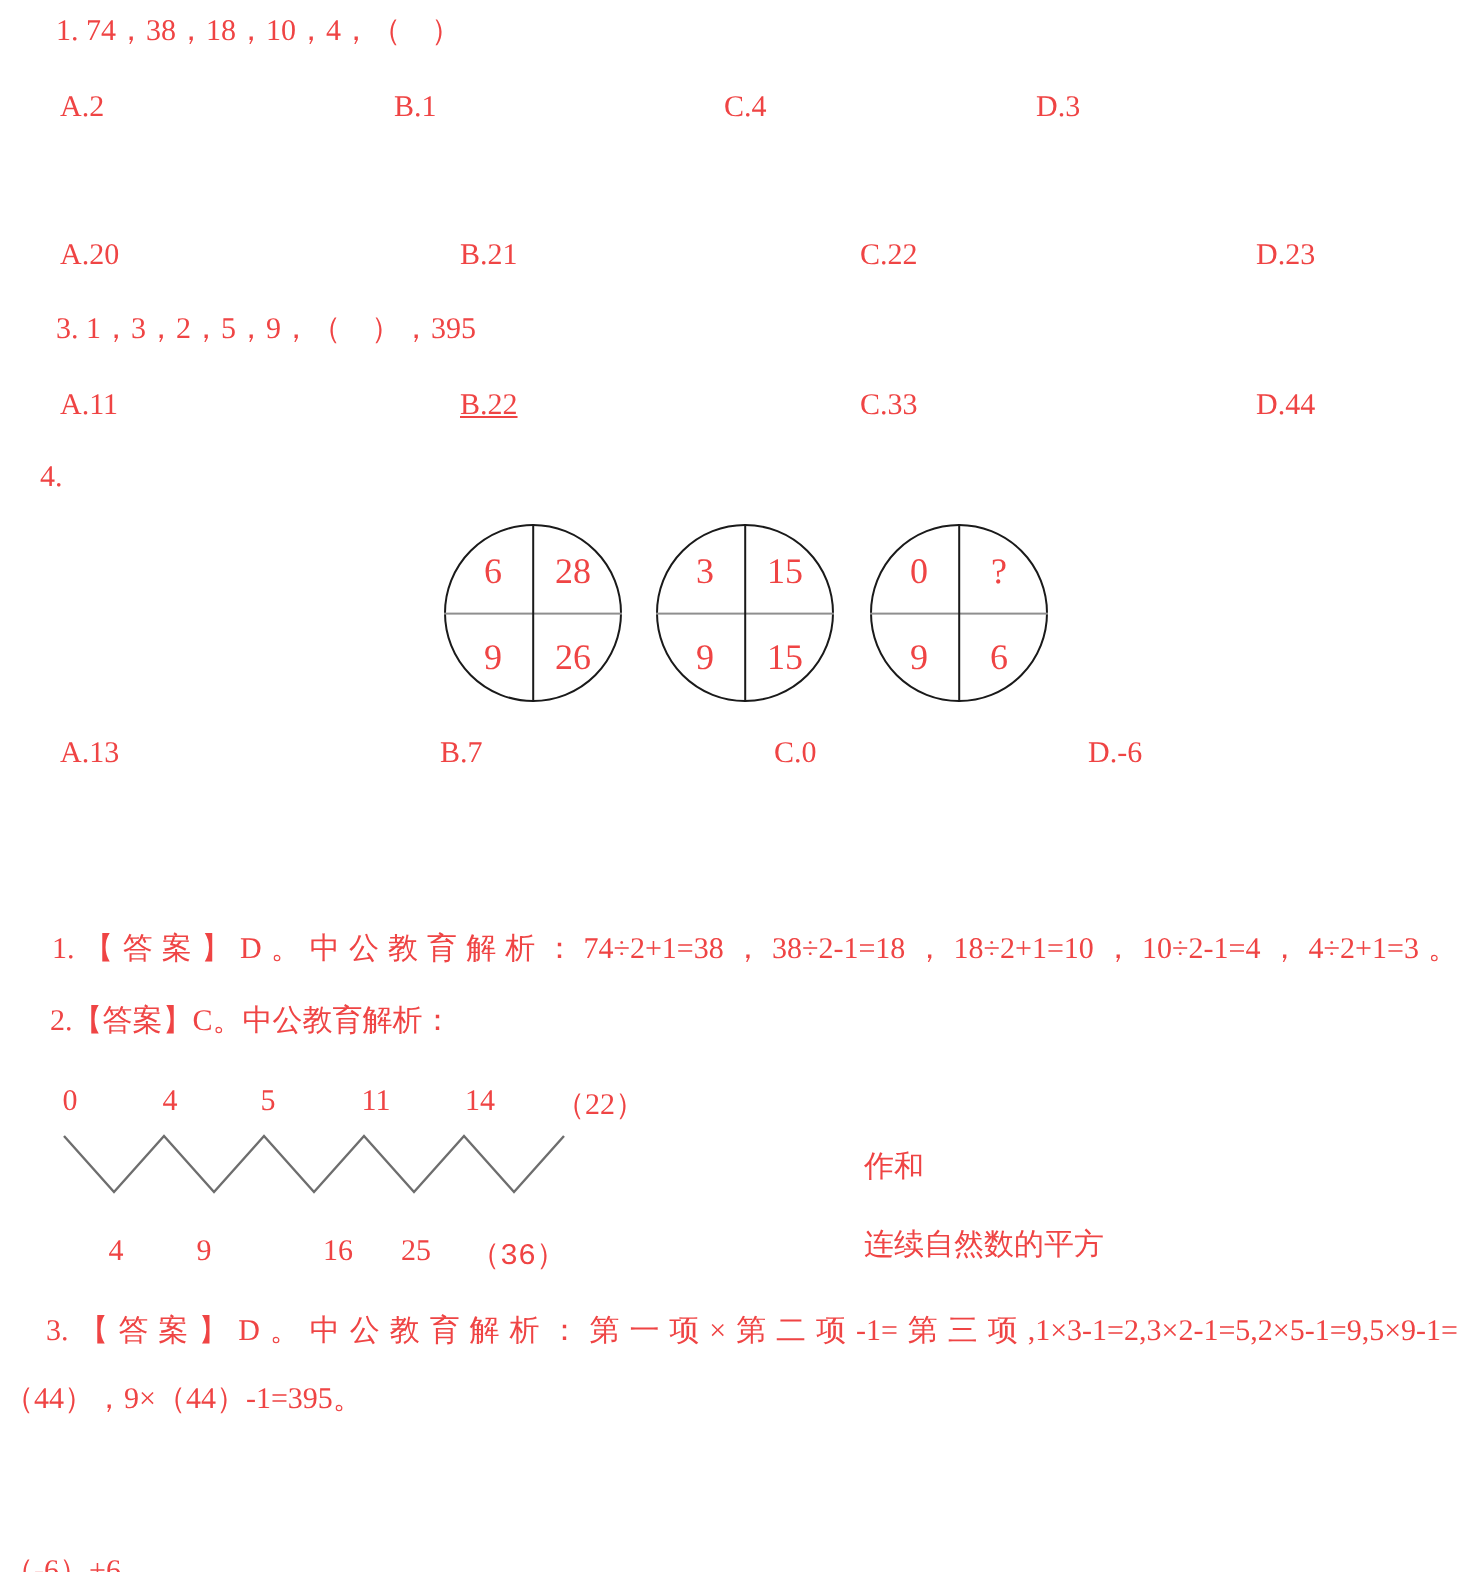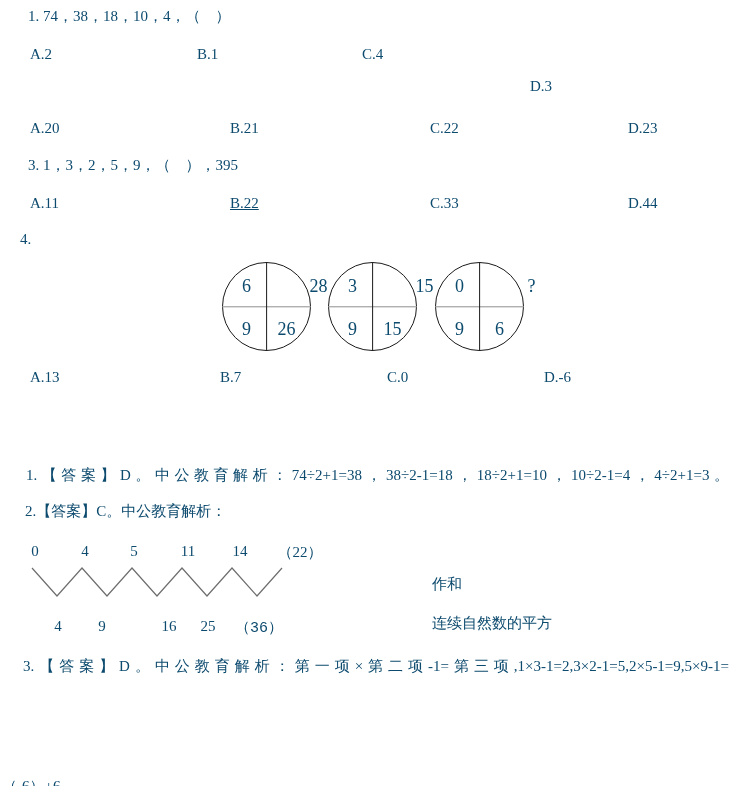--- a/index.html
+++ b/index.html
@@ -1,21 +1,21 @@
 <!DOCTYPE html>
 <html><head>
 <meta charset="utf-8">
 <style>
   html, body { margin: 0; padding: 0; background: #ffffff; }
   #page {
     position: relative;
     width: 731px;
     height: 786px;
     background: #ffffff;
-    color: #0c4a6e;
+    color: #ef4444;
     font-family: "Liberation Serif", "DejaVu Serif", serif;
     font-size: 15px;
     overflow: hidden;
   }
   .abs { position: absolute; white-space: nowrap; line-height: 1.15; }
   .stretch {
     position: absolute;
     left: 0;
     width: 729px;
     white-space: normal;
@@ -58,36 +58,36 @@
     background: #8f8f8f;
     transform: translateY(-50%);
   }
   .quad {
     position: absolute;
     font-family: "Liberation Serif", "DejaVu Serif", serif;
     font-size: 18px;
     transform: translate(-50%, -50%);
   }
   .quad.tl { left: 27%; top: 26%; }
-  .quad.tr { left: 73%; top: 26%; margin-left: 32px; }
+  .quad.tr { left: 73%; top: 26%; }
   .quad.bl { left: 27%; top: 76%; }
   .quad.br { left: 73%; top: 76%; }
   .seq-num { position: absolute; transform: translateX(-50%); }
 </style>
 </head>
 <body>
 
 <div id="page">
 
   <div class="abs" style="left:28px; top:8px;">1. 74，38，18，10，4，（　）</div>
   <div>
     <span class="abs" style="left:30px;  top:46px;">A.2</span>
     <span class="abs" style="left:197px; top:46px;">B.1</span>
     <span class="abs" style="left:362px; top:46px;">C.4</span>
-    <span class="abs" style="left:530px; top:46px;margin-top:32px;">D.3</span>
+    <span class="abs" style="left:518px; top:46px;">D.3</span>
   </div>
 
   <div>
     <span class="abs" style="left:30px;  top:120px;">A.20</span>
     <span class="abs" style="left:230px; top:120px;">B.21</span>
     <span class="abs" style="left:430px; top:120px;">C.22</span>
     <span class="abs" style="left:628px; top:120px;">D.23</span>
   </div>
 
   <div class="abs" style="left:28px; top:157px;">3. 1，3，2，5，9，（　），395</div>
@@ -155,16 +155,17 @@
     <span class="seq-num" style="left:102px; top:618px;">9</span>
     <span class="seq-num" style="left:169px; top:618px;">16</span>
     <span class="seq-num" style="left:208px; top:618px;">25</span>
     <span class="seq-num" style="left:259px; top:618px;font-family:Liberation Mono, monospace;">（36）</span>
 
     <span class="abs" style="left:432px; top:576px;">作和</span>
     <span class="abs" style="left:432px; top:615px;">连续自然数的平方</span>
   </div>
 
   <div class="stretch" style="top:657px; text-indent:23px;">3.【答案】D。中公教育解析：第一项×第二项-1=第三项,1×3-1=2,3×2-1=5,2×5-1=9,5×9-1=</div>
+  <div class="abs" style="left:2px; top:692px;">（44），9×（44）-1=395。</div>
 
   <div class="abs" style="left:2px; top:766px;margin-top:12px;">（-6）+6。</div>
 
 </div>
 
 </body></html>

